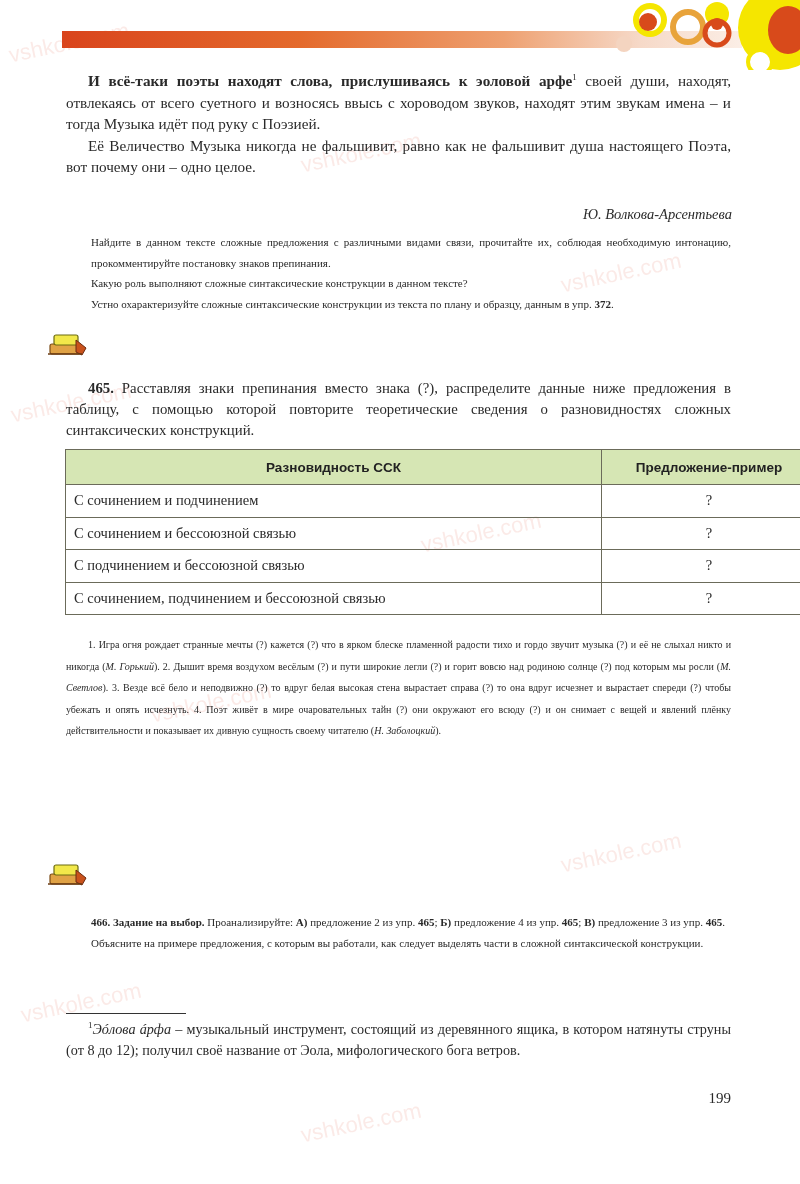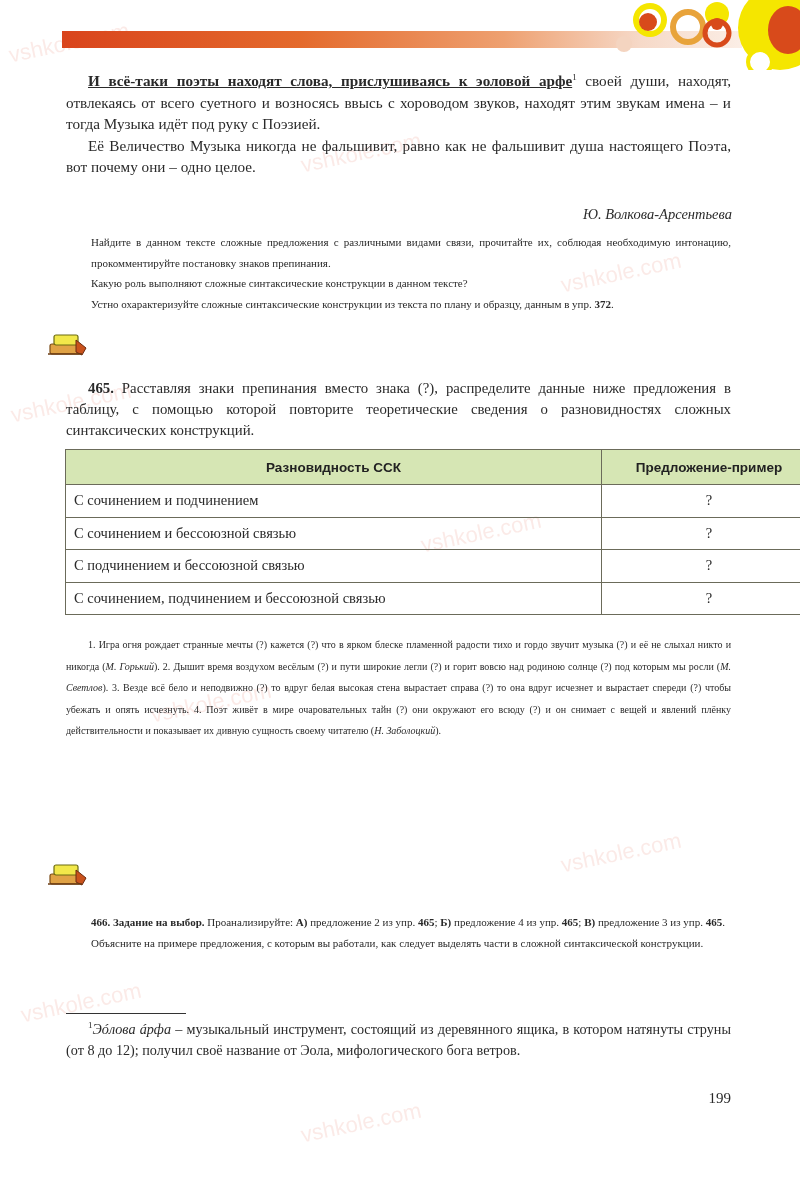--- a/index.html
+++ b/index.html
@@ -6,21 +6,21 @@
   body { width: 800px; height: 1184px; position: relative; overflow: hidden;
          font-family: "DejaVu Serif", "Liberation Serif", serif; color: #2a2a2a; }
   .page { position: absolute; left: 0; top: 0; width: 800px; height: 1184px; }
   .banner { position: absolute; left: 62px; top: 31px; width: 680px; height: 17px;
             background: linear-gradient(to right, #d9441c 0%, #e46a2c 35%, #eea070 65%, #f6d9c8 85%, #fbeee6 100%); }
   .deco { position: absolute; left: 610px; top: 0; width: 190px; height: 70px; }
   .txt { position: absolute; left: 66px; width: 665px; font-size: 15.2px; line-height: 21.6px;
          text-align: justify; font-family: "Liberation Serif", "DejaVu Serif", serif; }
   .txt p { margin: 0; }
   .indent { text-indent: 22px; }
-  .bold { font-weight: bold; text-decoration: underline; }
+  .bold { font-weight: bold; }
   .author { position: absolute; right: 68px; top: 206px; font-style: italic; font-size: 14.5px;
             font-family: "Liberation Serif", serif; }
   .task { position: absolute; left: 91px; width: 640px; font-size: 11px; line-height: 20.6px;
           text-align: justify; font-family: "Liberation Serif", serif; }
   .task p { margin: 0; }
   .book-icon { position: absolute; left: 46px; width: 42px; height: 30px; }
   table.ssk { position: absolute; left: 65px; top: 449px; width: 752px; border-collapse: collapse;
               font-family: "Liberation Serif", serif; font-size: 14.5px; }
   table.ssk th { background: #d6e6b4; font-family: "Liberation Sans", sans-serif; font-weight: bold;
                  font-size: 13.5px; height: 32px; border: 1px solid #6b6b5a; text-align: center; color: #222; }

